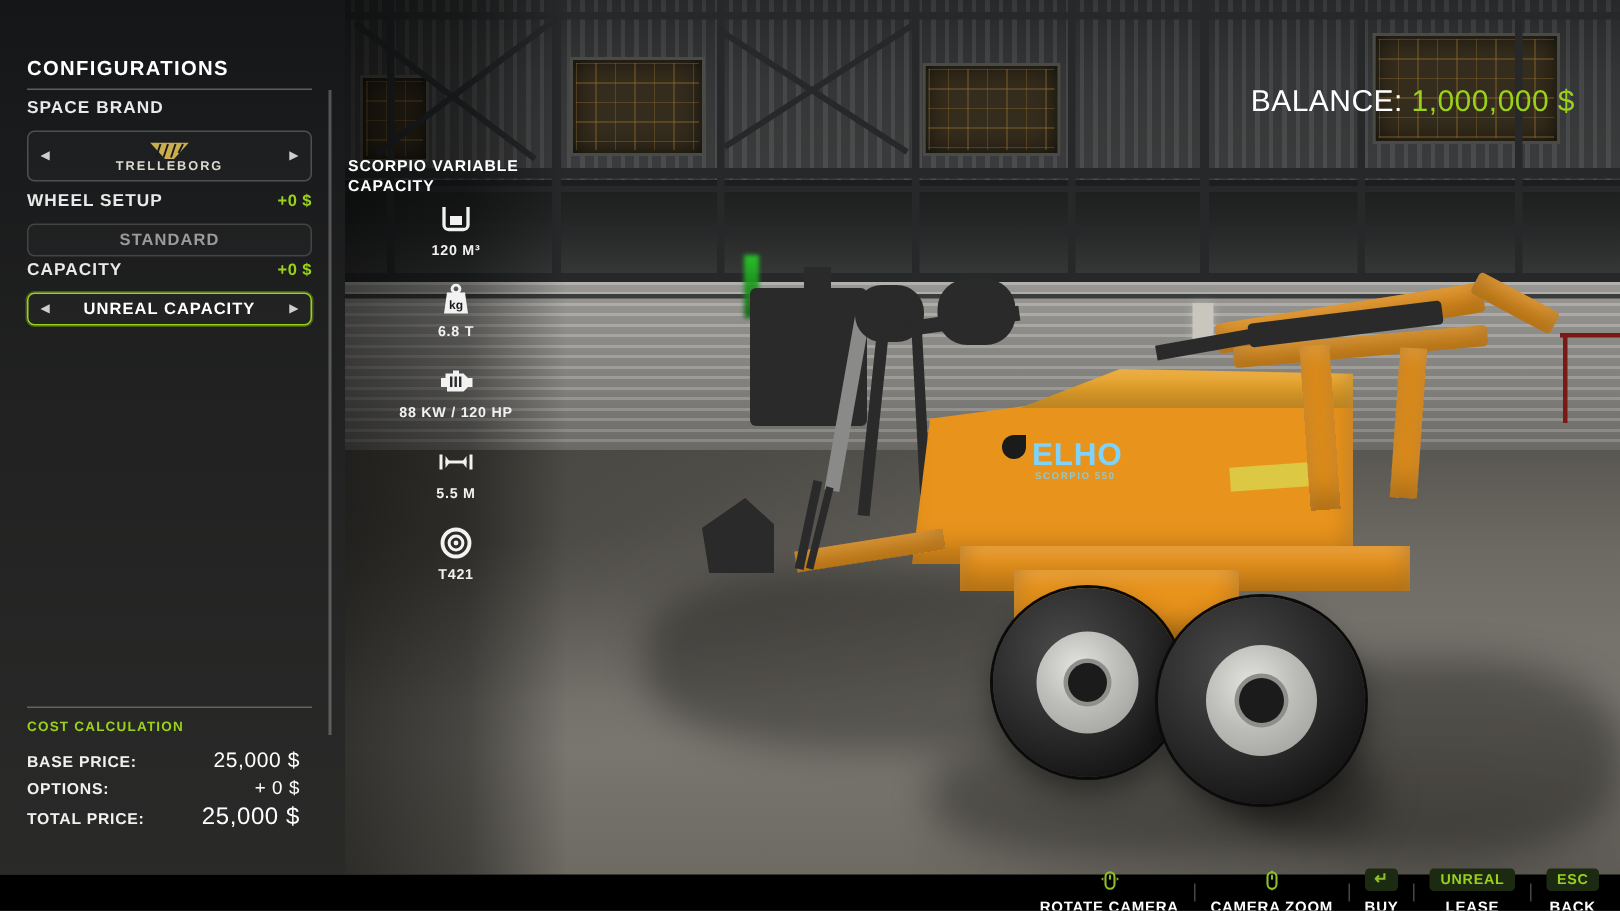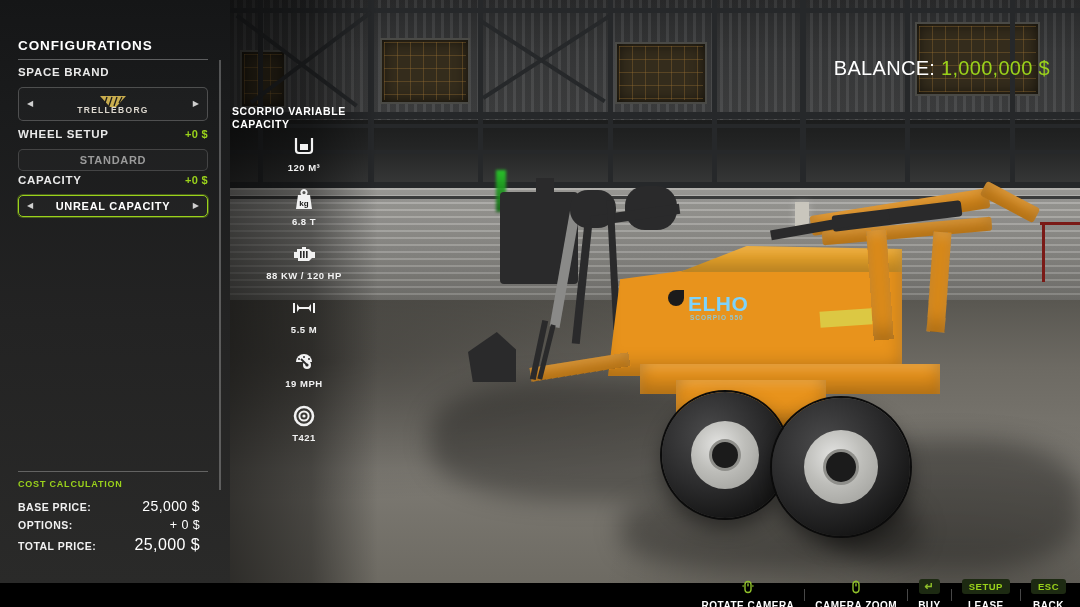--- a/index.html
+++ b/index.html
@@ -406,34 +406,20 @@
           <rect x="1" y="2" width="2" height="10" fill="#f2f2f2"></rect>
           <rect x="21" y="2" width="2" height="10" fill="#f2f2f2"></rect>
           <rect x="5" y="6" width="14" height="2" fill="#f2f2f2"></rect>
           <path d="M5 3 L5 11 L8 7 Z" fill="#f2f2f2"></path>
           <path d="M19 3 L19 11 L16 7 Z" fill="#f2f2f2"></path>
         </svg>
       </div>
       <div class="stat-txt">5.5 M</div>
     </div>
 
-    <div class="stat">
-      <div class="stat-ico">
-        <svg width="22" height="22" viewBox="0 0 22 22">
-          <path d="M11 3 a8 8 0 0 1 8 8 H3 a8 8 0 0 1 8 -8 Z" fill="#f2f2f2"></path>
-          <circle cx="14" cy="14" r="4" fill="#f2f2f2"></circle>
-          <circle cx="14" cy="14" r="1.6" fill="#2a2a2a"></circle>
-          <line x1="14" y1="14" x2="8" y2="8" stroke="#2a2a2a" stroke-width="1.8"></line>
-          <circle cx="6" cy="8" r="1" fill="#2a2a2a"></circle>
-          <circle cx="11" cy="6" r="1" fill="#2a2a2a"></circle>
-          <circle cx="16" cy="8" r="1" fill="#2a2a2a"></circle>
-        </svg>
-      </div>
-      <div class="stat-txt">19 MPH</div>
-    </div>
 
     <div class="stat">
       <div class="stat-ico">
         <svg width="22" height="22" viewBox="0 0 22 22">
           <circle cx="11" cy="11" r="9" fill="none" stroke="#f2f2f2" stroke-width="2.6"></circle>
           <circle cx="11" cy="11" r="4.6" fill="none" stroke="#f2f2f2" stroke-width="2"></circle>
           <circle cx="11" cy="11" r="1.6" fill="#f2f2f2"></circle>
         </svg>
       </div>
       <div class="stat-txt">T421</div>
@@ -473,21 +459,21 @@
     </div>
     <div class="hk-sep"></div>
 
     <div class="hk">
       <span class="key-badge icon">↵</span>
       <span class="hk-label">BUY</span>
     </div>
     <div class="hk-sep"></div>
 
     <div class="hk">
-      <span class="key-badge">SETUP</span>
+      <span class="key-badge">UNREAL</span>
       <span class="hk-label">LEASE</span>
     </div>
     <div class="hk-sep"></div>
 
     <div class="hk">
       <span class="key-badge">ESC</span>
       <span class="hk-label">BACK</span>
     </div>
   </div>
 

